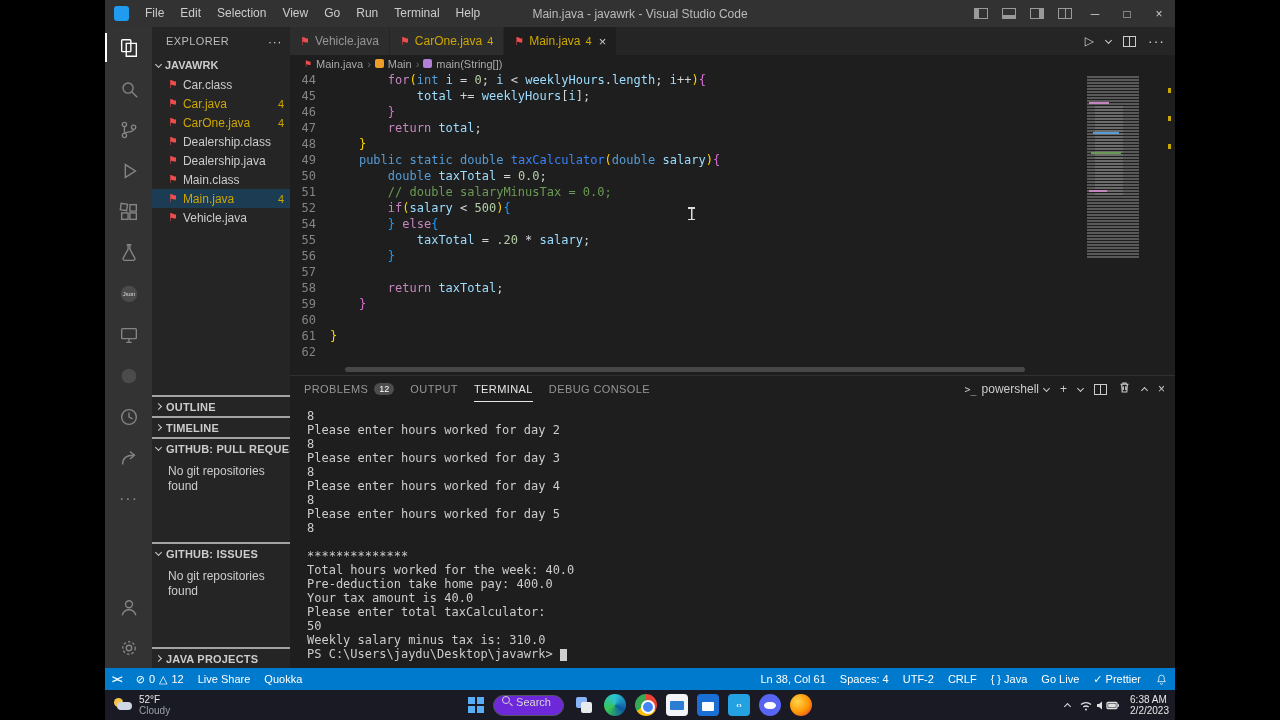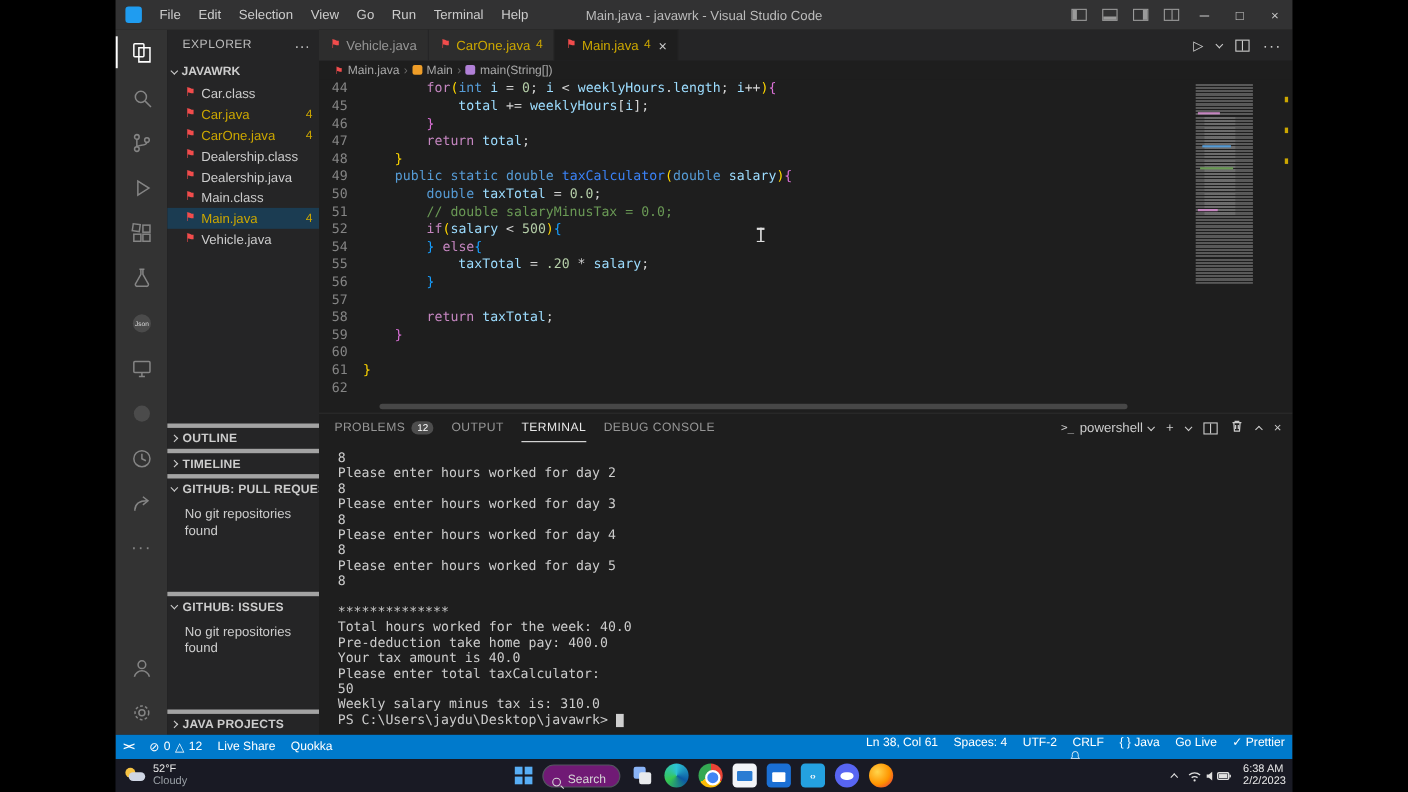--- a/index.html
+++ b/index.html
@@ -42,21 +42,21 @@
   .chev.down { transform:rotate(45deg); margin-top:-2px; }
   .chev.right { transform:rotate(-45deg); }
   .chev.up { transform:rotate(-135deg); margin-top:3px; }
   .file-row { height:19px; display:flex; align-items:center; gap:5px; padding:0 6px 0 16px; cursor:default; }
   .file-row.selected { background:rgba(14,99,156,.38); }
   .file-icon { color:#f14c4c; font-size:11px; line-height:1; flex:0 0 auto; }
   .file-label { color:#cccccc; white-space:nowrap; overflow:hidden; }
   .file-label.warn { color:#cca700; }
   .file-badge { margin-left:auto; color:#cca700; font-size:11px; }
   .side-spacer { flex:1; }
-  .side-section { border-top:4px solid #a3a3a3; }
+  .side-section { border-top:2px solid #a3a3a3; }
   .section-header { height:19px; display:flex; align-items:center; gap:5px; padding-left:4px; font-size:11px; font-weight:bold; color:#cccccc; letter-spacing:.2px; white-space:nowrap; overflow:hidden; }
   .section-body { height:84px; padding:6px 10px 0 16px; font-size:12px; color:#cccccc; line-height:15px; }
 
   
   .editor-col { flex:1 1 auto; display:flex; flex-direction:column; min-width:0; }
   .tabbar { height:28px; background:#252526; display:flex; flex:0 0 auto; position:relative; }
   .tab { height:28px; display:flex; align-items:center; gap:5px; padding:0 10px; background:#2d2d2d; border-right:1px solid #252526; font-size:12px; color:#969696; cursor:default; }
   .tab.active { background:#1e1e1e; color:#e7e7e7; }
   .tab .file-icon { font-size:11px; }
   .tab-label.warn { color:#cca700; }
@@ -101,37 +101,37 @@
   .shell-select { display:flex; align-items:center; gap:5px; }
   .shell-icon { font-family:"DejaVu Sans Mono",monospace; font-size:10px; color:#cccccc; }
   .trash-ic svg,.bell-ic svg { width:13px; height:13px; stroke:currentColor; fill:none; stroke-width:1.4; }
   .terminal { flex:1; padding:7px 0 0 17px; font-family:"DejaVu Sans Mono", monospace; font-size:12px; color:#cccccc; line-height:14px; overflow:hidden; }
   .tline { white-space:pre; height:14px; }
   .cursor-block { display:inline-block; width:7px; height:12px; background:#cfcfcf; vertical-align:text-bottom; margin-left:7px; }
 
   
   .statusbar { height:22px; background:#007acc; color:#ffffff; display:flex; align-items:center; font-size:11px; flex:0 0 auto; }
   .sb-left,.sb-right { display:flex; align-items:center; height:100%; }
-  .sb-right { margin-left:auto;flex-direction:column; }
+  .sb-right { margin-left:auto; }
   .sb-item { padding:0 7px; height:100%; display:flex; align-items:center; gap:4px; white-space:nowrap; }
   .sb-glyph { font-size:11px; }
   .remote-ic { font-weight:bold; font-size:10px; letter-spacing:-1px; }
 
   
   .taskbar { position:absolute; left:105px; top:690px; width:1070px; height:30px; background:#191a24; display:flex; align-items:center; color:#e8e8e8; }
   .weather { display:flex; align-items:center; gap:6px; padding-left:8px; position:absolute; left:0; }
   .weather-icon { position:relative; width:20px; height:16px; }
   .weather-icon .sun { position:absolute; left:1px; top:1px; width:9px; height:9px; border-radius:50%; background:#f6c344; }
   .weather-icon .cloud { position:absolute; left:4px; top:5px; width:15px; height:8px; border-radius:8px; background:#cfd6e4; }
   .weather-text { font-size:10px; line-height:11px; }
   .weather-desc { color:#9aa0a6; }
   .tb-center { margin:0 auto; display:flex; align-items:center; gap:9px; }
   .start-ic { width:16px; height:16px; display:grid; grid-template-columns:7px 7px; grid-template-rows:7px 7px; gap:2px; }
   .start-ic div { background:#58aef5; }
-  .search-pill { height:21px; border-radius:11px; background:#701a75; border:1px solid #53545f; display:flex; align-items:flex-end; gap:6px; padding:0 12px 0 8px; font-size:11px; color:#d6d6d6; }
+  .search-pill { height:21px; border-radius:11px; background:#6d28d9; border:1px solid #53545f; display:flex; align-items:flex-start; gap:6px; padding:0 12px 0 8px; font-size:11px; color:#d6d6d6; }
   .mag-ic { width:8px; height:8px; border:1.3px solid #d6d6d6; border-radius:50%; position:relative; }
   .mag-ic::after { content:""; position:absolute; width:4px; height:1.3px; background:#d6d6d6; transform:rotate(45deg); left:6px; top:7px; }
   .app { width:22px; height:22px; border-radius:4px; position:relative; flex:0 0 auto; }
   .app-task-view { background:transparent; }
   .app-task-view::before { content:""; position:absolute; left:3px; top:3px; width:11px; height:11px; background:#8ab4f8; border-radius:2px; }
   .app-task-view::after { content:""; position:absolute; left:8px; top:8px; width:11px; height:11px; background:#e8eaed; border-radius:2px; }
   .app-edge { border-radius:50%; background:conic-gradient(#2cc3d5,#0c59a4,#36c752,#2cc3d5); }
   .app-chrome { border-radius:50%; background:conic-gradient(#ea4335 0 33%, #fbbc05 0 66%, #34a853 0 100%); }
   .app-chrome::after { content:""; position:absolute; left:6px; top:6px; width:10px; height:10px; border-radius:50%; background:#4285f4; border:2px solid #ffffff; }
   .app-mail { background:#f2f4f8; }

